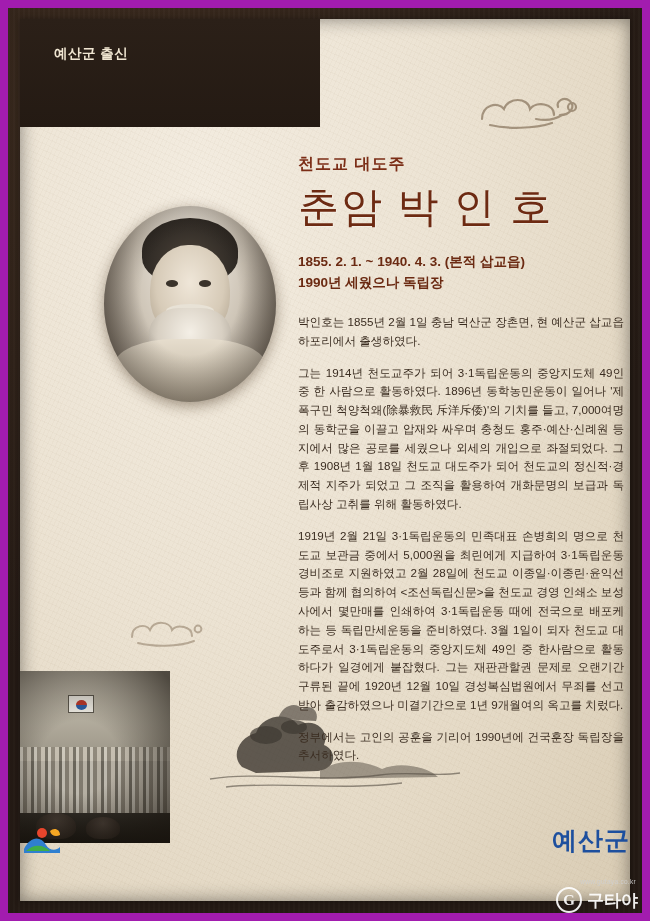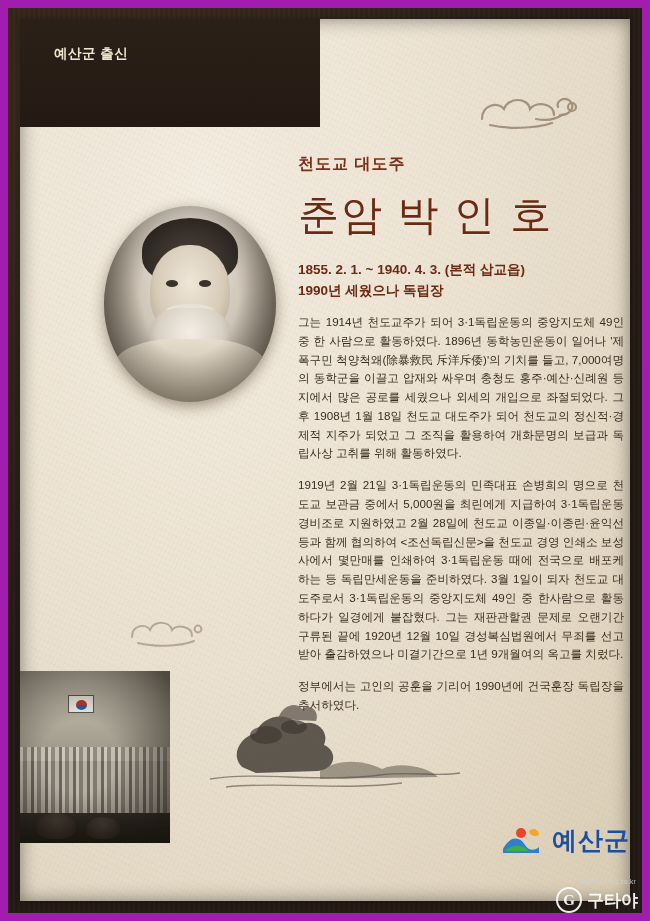--- a/index.html
+++ b/index.html
@@ -163,21 +163,21 @@
     position: absolute;
     left: 278px; top: 135px;
     width: 330px;
     z-index: 6;
   }
   .t-sect {
     font-size: 16px;
     font-weight: bold;
     color: #7b2d16;
     letter-spacing: 1px;
-    margin-bottom: 18px;
+    margin-bottom: 10px;
   }
   .t-name {
     font-size: 41px;
     font-weight: normal;
     color: #6d2a12;
     letter-spacing: 2px;
     line-height: 1.1;
     text-shadow: 1px 1px 0 rgba(255,255,255,.35);
     white-space: nowrap;
   }
@@ -255,21 +255,21 @@
     position:absolute; inset:0;
     background: radial-gradient(ellipse at 40% 50%, rgba(0,0,0,0) 30%, rgba(25,20,14,.7) 95%);
   }
 
   
   .footer {
     position: absolute;
     left: 0; right: 0; bottom: 44px;
     display: flex;
     align-items: center;
-    justify-content: flex-end;
+    justify-content: space-between;
     gap: 9px;
     z-index: 7;
   }
   .logo-mark { width: 44px; height: 32px; position: relative; }
   .logo-text {
     font-size: 25px;
     font-weight: bold;
     color: #1d4f9e;
     letter-spacing: 1px;
   }
@@ -344,20 +344,21 @@
     <div class="title-block">
       <div class="t-sect">천도교 대도주</div>
       <div class="t-name">춘암 박 인 호</div>
       <div class="t-dates">
         <div>1855. 2. 1. ~ 1940. 4. 3. (본적 삽교읍)</div>
         <div>1990년 세웠으나 독립장</div>
       </div>
     </div>
 
     <div class="body-text">
+      <p>박인호는 1855년 2월 1일 충남 덕산군 장촌면, 현 예산군 삽교읍 하포리에서 출생하였다.</p>
       <p>그는 1914년 천도교주가 되어 3·1독립운동의 중앙지도체 49인 중 한 사람으로 활동하였다. 1896년 동학농민운동이 일어나 '제폭구민 척양척왜(除暴救民 斥洋斥倭)'의 기치를 들고, 7,000여명의 동학군을 이끌고 압재와 싸우며 충청도 홍주·예산·신례원 등지에서 많은 공로를 세웠으나 외세의 개입으로 좌절되었다. 그후 1908년 1월 18일 천도교 대도주가 되어 천도교의 정신적·경제적 지주가 되었고 그 조직을 활용하여 개화문명의 보급과 독립사상 고취를 위해 활동하였다.</p>
       <p>1919년 2월 21일 3·1독립운동의 민족대표 손병희의 명으로 천도교 보관금 중에서 5,000원을 최린에게 지급하여 3·1독립운동 경비조로 지원하였고 2월 28일에 천도교 이종일·이종린·윤익선 등과 함께 협의하여 &lt;조선독립신문&gt;을 천도교 경영 인쇄소 보성사에서 몇만매를 인쇄하여 3·1독립운동 때에 전국으로 배포케 하는 등 독립만세운동을 준비하였다. 3월 1일이 되자 천도교 대도주로서 3·1독립운동의 중앙지도체 49인 중 한사람으로 활동하다가 일경에게 붙잡혔다. 그는 재판관할권 문제로 오랜기간 구류된 끝에 1920년 12월 10일 경성복심법원에서 무죄를 선고받아 출감하였으나 미결기간으로 1년 9개월여의 옥고를 치렀다.</p>
       <p>정부에서는 고인의 공훈을 기리어 1990년에 건국훈장 독립장을 추서하였다.</p>
     </div>
 
     <svg class="inkwash" viewBox="0 0 300 130">
       <g fill="#2b2620" opacity="0.85">
         <path d="M72 92 C60 80, 70 62, 86 58 C92 40, 118 36, 128 50 C146 42, 160 56, 154 70 C168 76, 166 94, 148 96 L86 98 Z"></path>
         <path d="M108 44 C112 30, 126 26, 132 34 C140 28, 150 36, 146 46 Z" opacity=".75"></path>
       </g>

